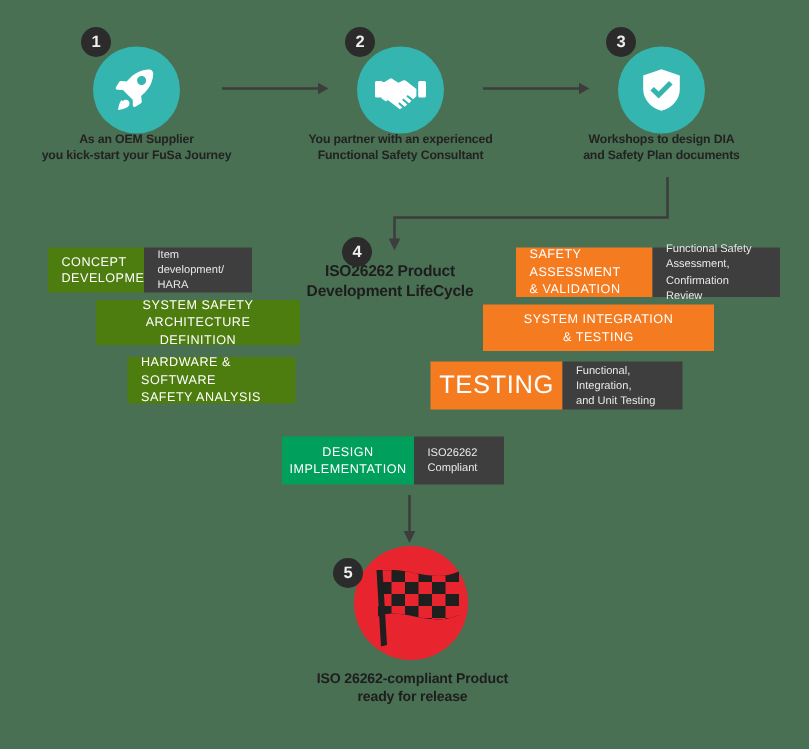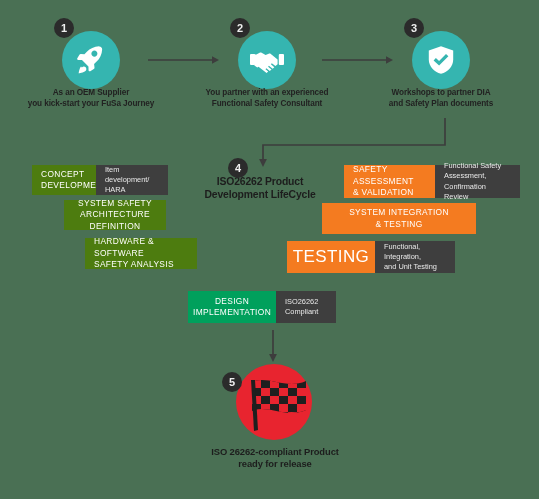--- a/index.html
+++ b/index.html
@@ -157,21 +157,21 @@
   <div class="abs" style="left:376px; top:18px;">
     <div class="abs badge" style="left:28px; top:0px;">3</div>
     <div class="abs icon-circle" style="left:36px; top:13px;">
       <span>
         <svg width="32" height="32" viewBox="0 0 32 32" fill="#ffffff">
           <path d="M16 2.2 L3.8 6.4v9.1c0 6.6 5.1 12.6 12.2 14.3 7.1-1.7 12.2-7.7 12.2-14.3V6.4L16 2.2z"></path>
           <path d="M14.1 21.6 L8.6 16.4 l2.3-2.4 3.2 3 6.9-7 2.4 2.3z" fill="#35b5b0"></path>
         </svg>
       </span>
     </div>
-    <div class="abs step-caption" style="left:-20px; top:70px;">Workshops to partner DIA
+    <div class="abs step-caption" style="left:-20px; top:70px;">Workshops to design DIA
 and Safety Plan documents</div>
   </div>
 
   <div class="abs" style="left:255px; top:118px;">
     <svg width="205" height="54" viewBox="0 0 205 54">
       <polyline points="190,0 190,27 8,27 8,42" fill="none" stroke="#3d3d3d" stroke-width="1.7"></polyline>
       <path d="M4.1 41 L8 49 L11.9 41 Z" fill="#3d3d3d"></path>
     </svg>
   </div>
 
@@ -180,21 +180,21 @@
 Development LifeCycle</div>
 
   <div class="abs bar-row" style="left:32px; top:165px; height:30px;">
     <div class="bar bar-main left-align c-blue" style="width:64px;">CONCEPT
 DEVELOPMENT</div>
     <div class="bar bar-note" style="width:72px;">Item development/
 HARA</div>
   </div>
 
   <div class="abs bar-row" style="left:64px; top:200px; height:30px;">
-    <div class="bar bar-main c-blue" style="width:102px;">SYSTEM SAFETY
+    <div class="bar bar-main c-blue" style="width:136px;">SYSTEM SAFETY
 ARCHITECTURE DEFINITION</div>
   </div>
 
   <div class="abs bar-row" style="left:85px; top:238px; height:31px;">
     <div class="bar bar-main left-align c-blue" style="width:112px;">HARDWARE &amp; SOFTWARE
 SAFETY ANALYSIS</div>
   </div>
 
   <div class="abs bar-row" style="left:344px; top:165px; height:33px;">
     <div class="bar bar-main left-align c-orange" style="width:91px;">SAFETY ASSESSMENT

